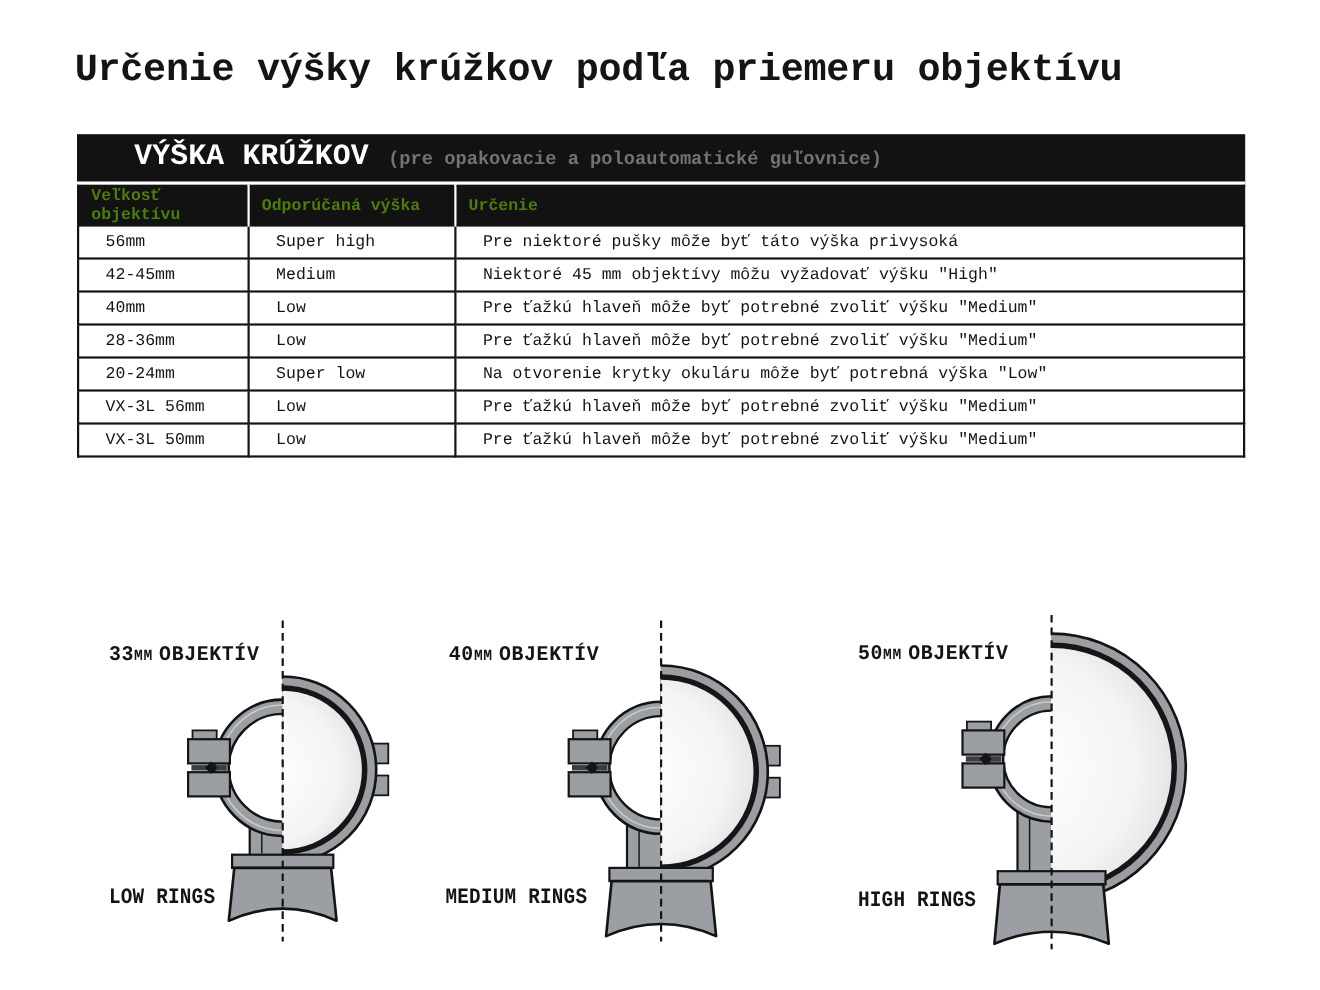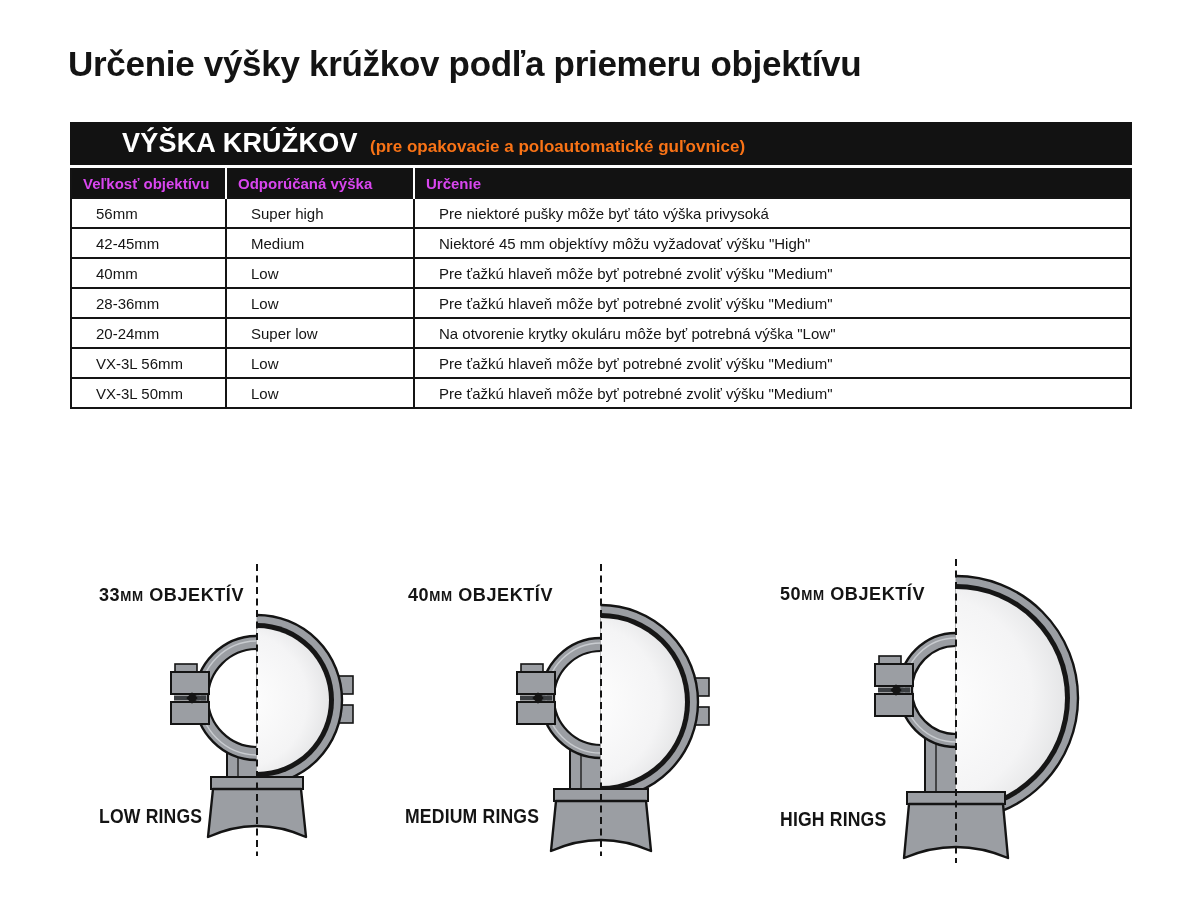--- a/index.html
+++ b/index.html
@@ -1,29 +1,29 @@
 <!DOCTYPE html>
 <html><head>
 <meta charset="utf-8">
 <style>
   html,body{margin:0;padding:0;background:#ffffff;}
   .page{position:relative;width:1200px;height:900px;background:#ffffff;overflow:hidden;
-        font-family:Liberation Sans, sans-serif;color:#141414;}
+        font-family:Liberation Mono, monospace;color:#141414;}
 
   .page-title{position:absolute;left:68px;top:44px;font-size:35px;font-weight:700;
               letter-spacing:-0.3px;white-space:nowrap;}
 
   
   .tbl-wrap{position:absolute;left:70px;top:122px;width:1062px;}
   .tbl-main-header{background:#121212;height:43px;line-height:43px;padding-left:12px;
                    border-bottom:3px solid #ffffff;white-space:nowrap;}
   .tbl-main-header .big{color:#ffffff;font-size:27px;font-weight:700;letter-spacing:0.2px;margin-left:40px;}
-  .tbl-main-header .small{color:#f97316;font-size:17px;font-weight:700;margin-left:8px;}
+  .tbl-main-header .small{color:#737373;font-size:17px;font-weight:700;margin-left:8px;}
   table.rings{border-collapse:collapse;width:100%;table-layout:fixed;}
-  table.rings th{background:#121212;color:#d946ef;font-size:15px;font-weight:700;
+  table.rings th{background:#121212;color:#4d7c0f;font-size:15px;font-weight:700;
                  text-align:left;height:27px;padding:0 0 0 11px;}
   table.rings th + th{border-left:2px solid #ffffff;}
   table.rings td{border:2px solid #141414;font-size:15px;height:28px;
                  padding:0 0 0 24px;background:#ffffff;white-space:nowrap;overflow:hidden;}
   table.rings{border:2px solid #141414;}
 
   
   .diagram{position:absolute;}
   .diagram svg{position:absolute;left:0;top:0;}
   .caption{position:absolute;font-size:19px;font-weight:700;letter-spacing:0.6px;

